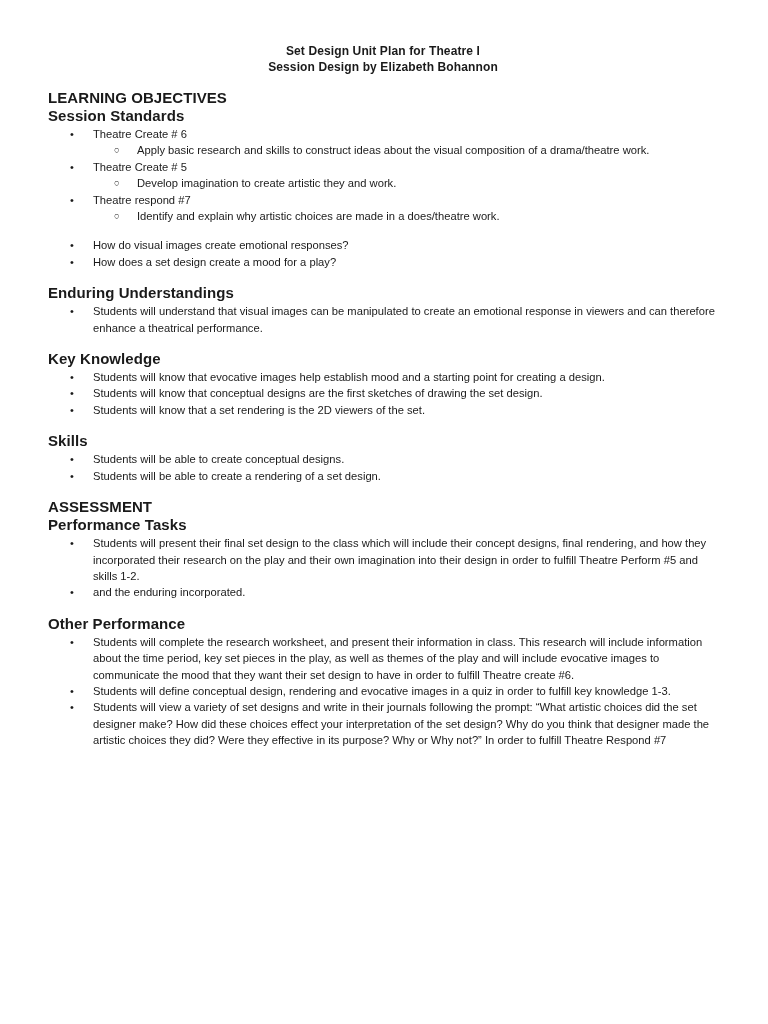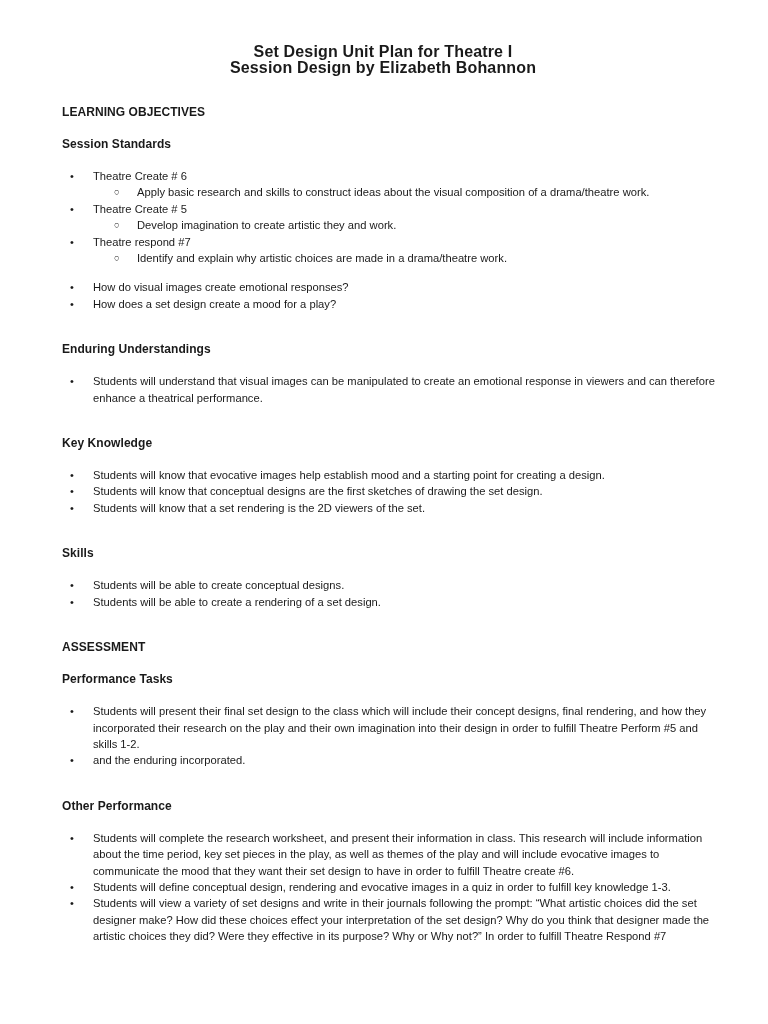--- a/index.html
+++ b/index.html
@@ -18,32 +18,32 @@
     position: relative;
     width: 768px;
     height: 1024px;
     background: #ffffff;
     box-sizing: border-box;
     padding: 44px 48px 0 46px;
   }
   .doc-title {
     text-align: center;
     font-weight: bold;
-    font-size: 16px;
+    font-size: 12px;
     line-height: 15.5px;
     letter-spacing: 0.01em;
     margin: 0 0 0 0;
   }
   .title-line { display: block; }
   .spacer-md { height: 13px; }
   .heading {
     font-weight: bold;
-    font-size: 12px;
+    font-size: 15px;
     line-height: 16px;
-    margin: 16px;
+    margin: 2px;
     letter-spacing: 0.005em;
   }
   ul.lvl1, ul.lvl2 {
     list-style: none;
     margin: 0;
     padding: 0;
   }
   ul.lvl1 > li.bullet {
     position: relative;
     padding-left: 47px;
@@ -126,21 +126,21 @@
 
     <ul class="lvl1">
       <li class="bullet">
         <span class="marker">•</span>
         <span class="btext">Theatre respond #7</span>
       </li>
     </ul>
     <ul class="lvl2">
       <li class="subbullet">
         <span class="marker">○</span>
-        <span class="subtext">Identify and explain why artistic choices are made in a drama/theatre work.</span>
+        <span class="subtext">Identify and explain why artistic choices are made in a does/theatre work.</span>
       </li>
     </ul>
   </div>
 
   <div class="spacer-md"></div>
 
   <div class="section">
     <ul class="lvl1">
       <li class="bullet">
         <span class="marker">•</span>

